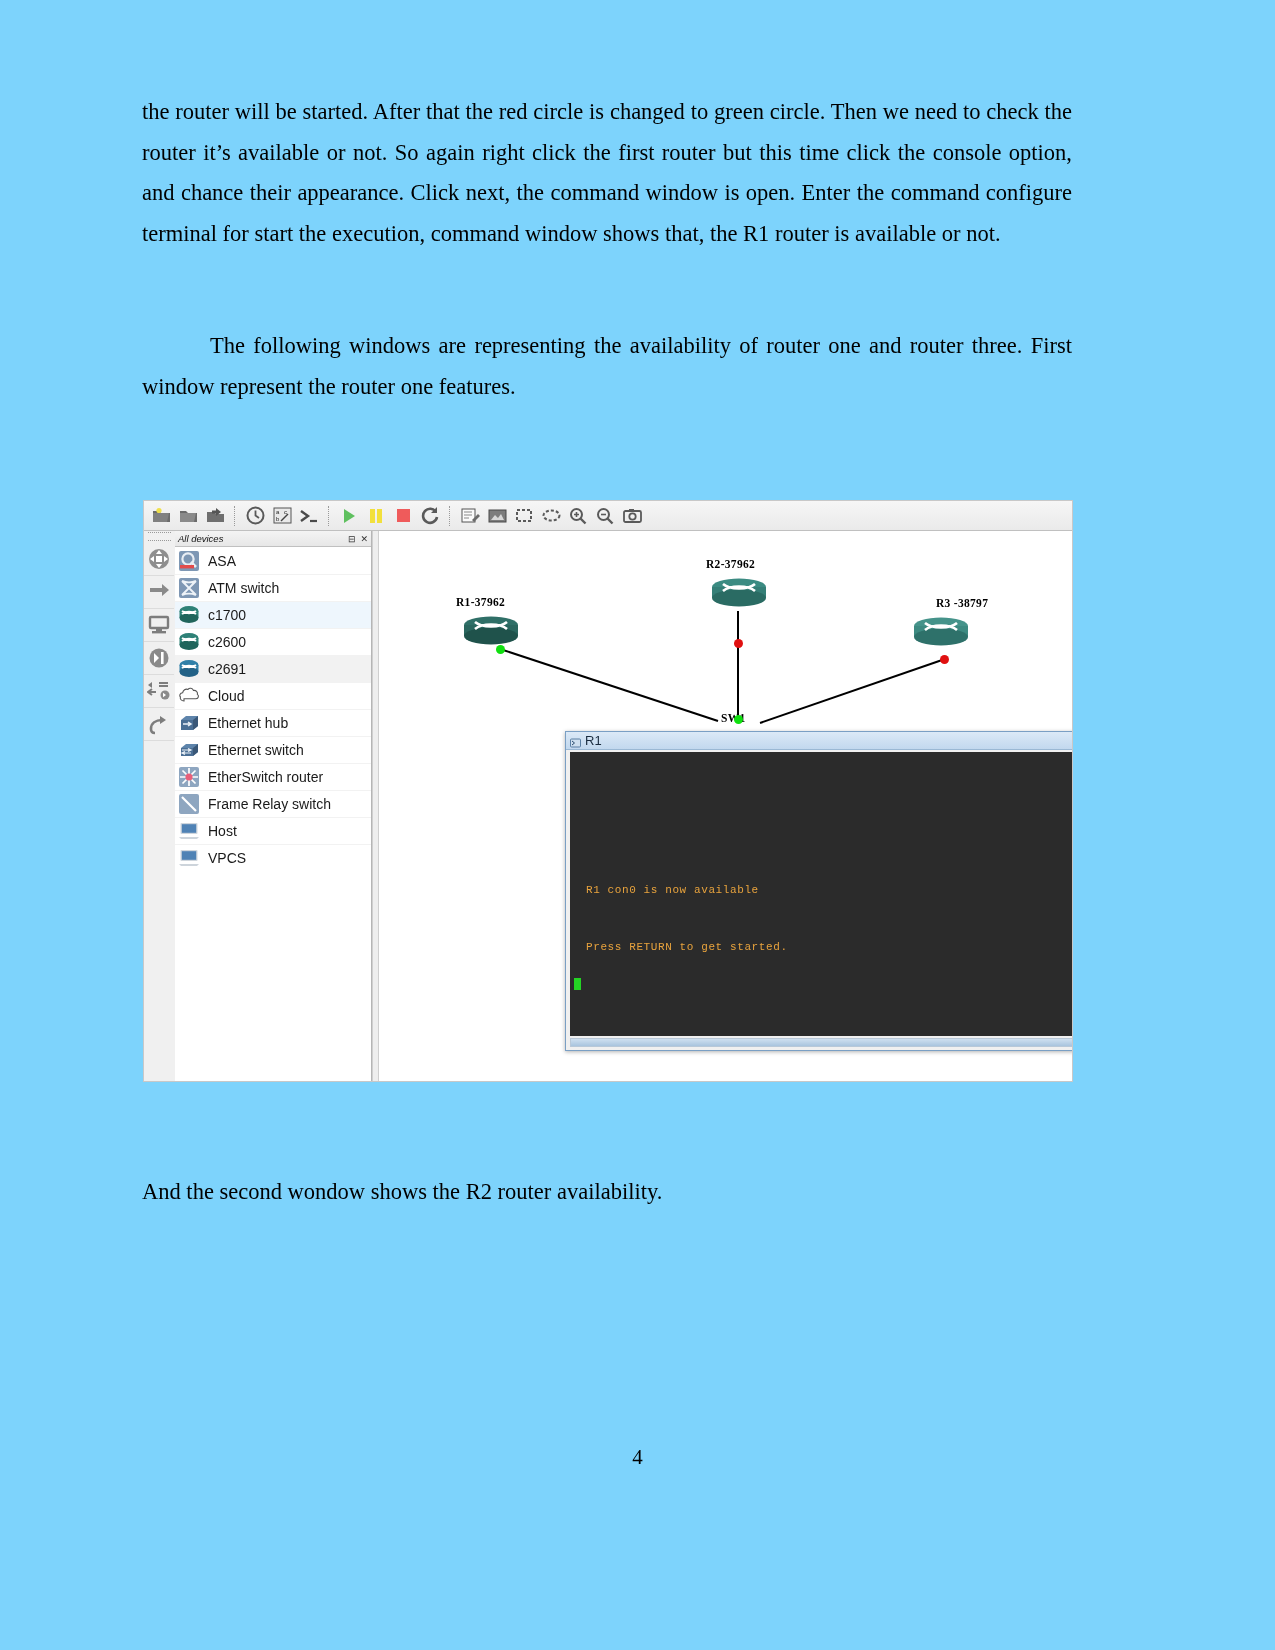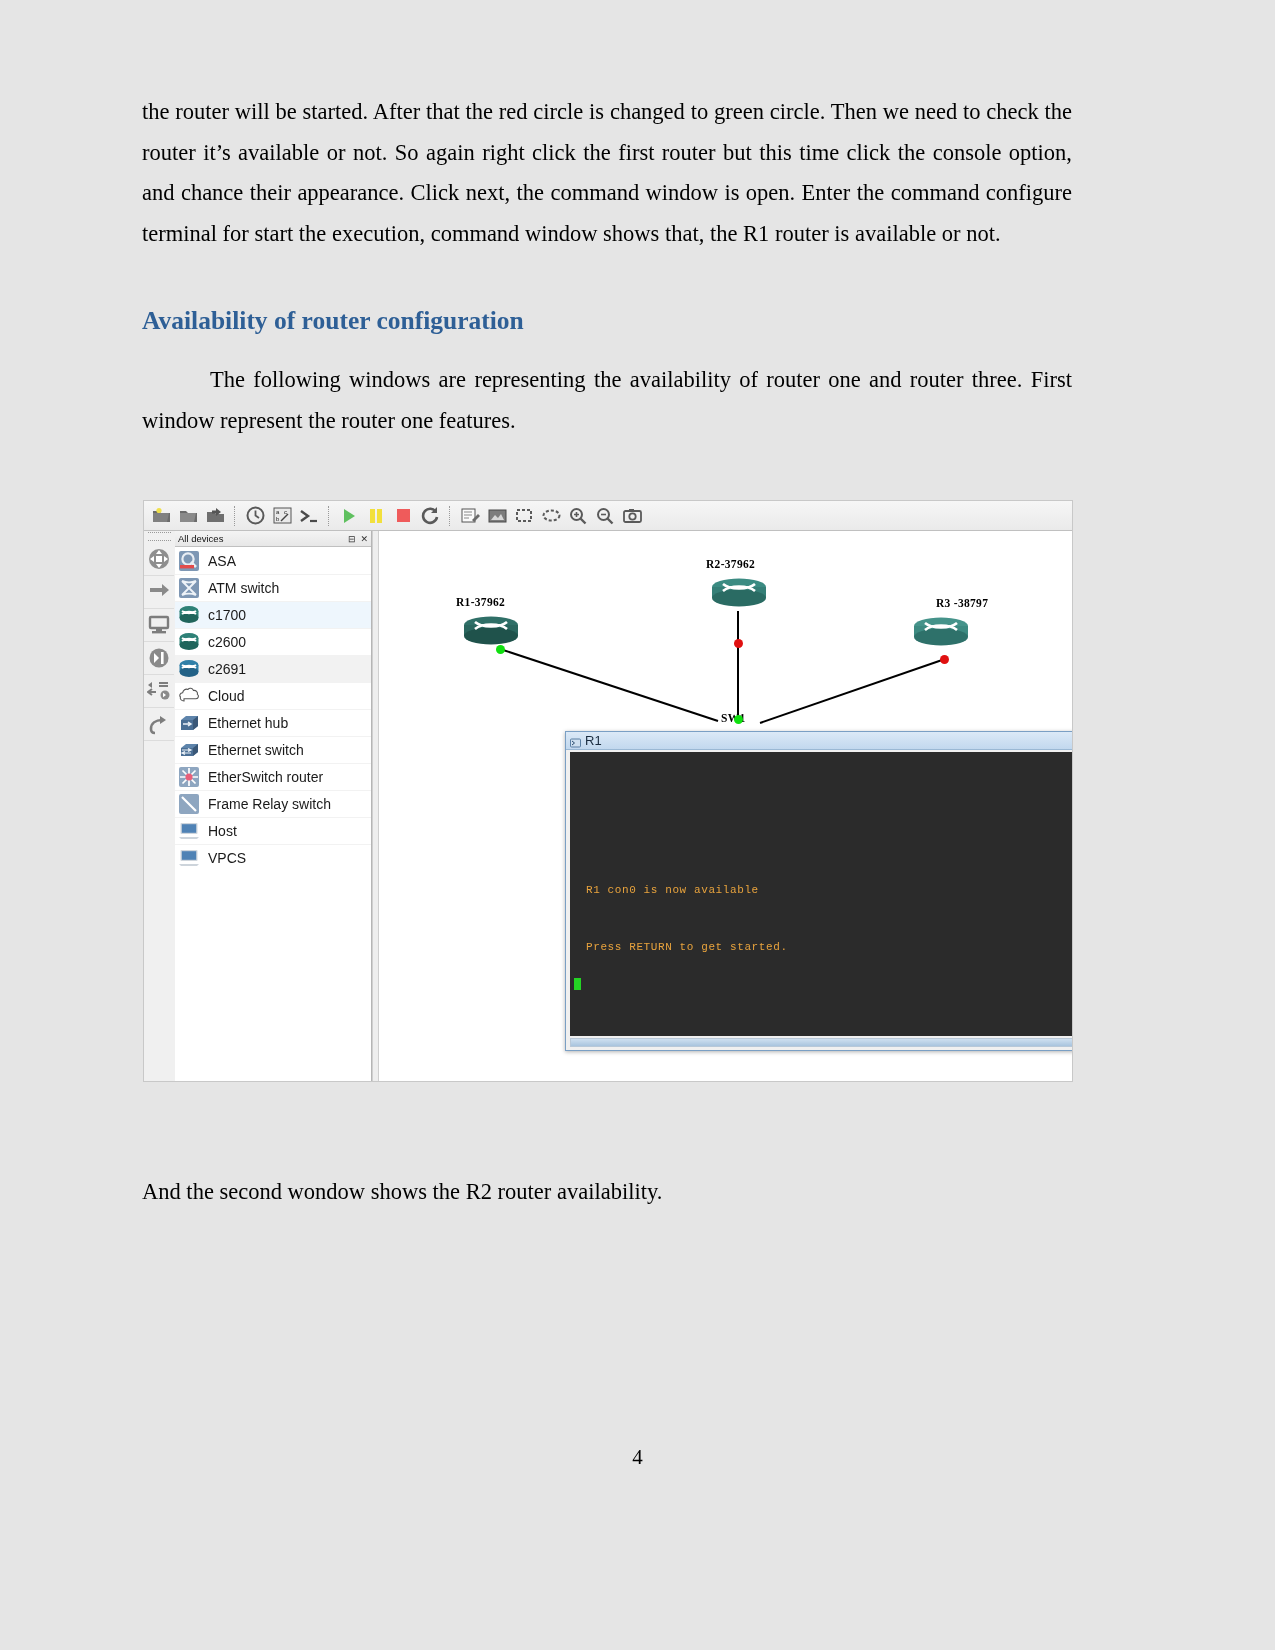--- a/index.html
+++ b/index.html
@@ -10,21 +10,21 @@
   body {
     width: 1275px;
     height: 1650px;
     font-family: "Liberation Serif", serif;
     position: relative;
     overflow: hidden;
   }
   .page {
     position: absolute;
     inset: 0;
-    background: #e5e5e5;
+    background: #7dd3fc;
   }
 
   
   .doc-body {
     position: absolute;
     left: 142px;
     top: 92px;
     width: 930px;
   }
   .para {
@@ -120,21 +120,21 @@
     height: 15px;
     background: linear-gradient(#f4f4f4, #e7e7e7);
     border-bottom: 1px solid #c0c0c0;
     font-size: 9.5px;
     color: #111;
     display: flex;
     align-items: center;
     padding: 0 3px;
     font-family: "Liberation Sans", sans-serif;
   }
-  .devpanel-title .t { flex: 1; }
+  .devpanel-title .t { flex: 1; font-style: italic; }
   .devpanel-title .pin,
   .devpanel-title .cls {
     font-size: 9px;
     margin-left: 5px;
     color: #333;
   }
   .devlist {
     height: 318px;
     overflow: hidden;
     border-top: 1px solid #fff;
@@ -274,21 +274,20 @@
 </head>
 <body>
 
 <div class="page">
 
   <div class="doc-body">
     <p class="para justify">the router will be started. After that the red circle is changed to green circle. Then we need to check the router it’s available or not. So again right click the first router but this time click the console option, and chance their appearance. Click next, the command window is open. Enter the command configure terminal for start the execution, command window shows that, the R1 router is available or not.</p>
 
     <div class="spacer-lg"></div>
 
-    <h2 class="section-heading">Availability of router configuration</h2>
 
     <div class="spacer-md"></div>
 
     <p class="para justify"><span class="indent"></span><span>The following windows are representing the availability of router one and router three. First window represent the router one features.</span></p>
   </div>
 
   <div class="gns3">
 
     <div class="gns3-toolbar">
       <div class="tb-btn">

